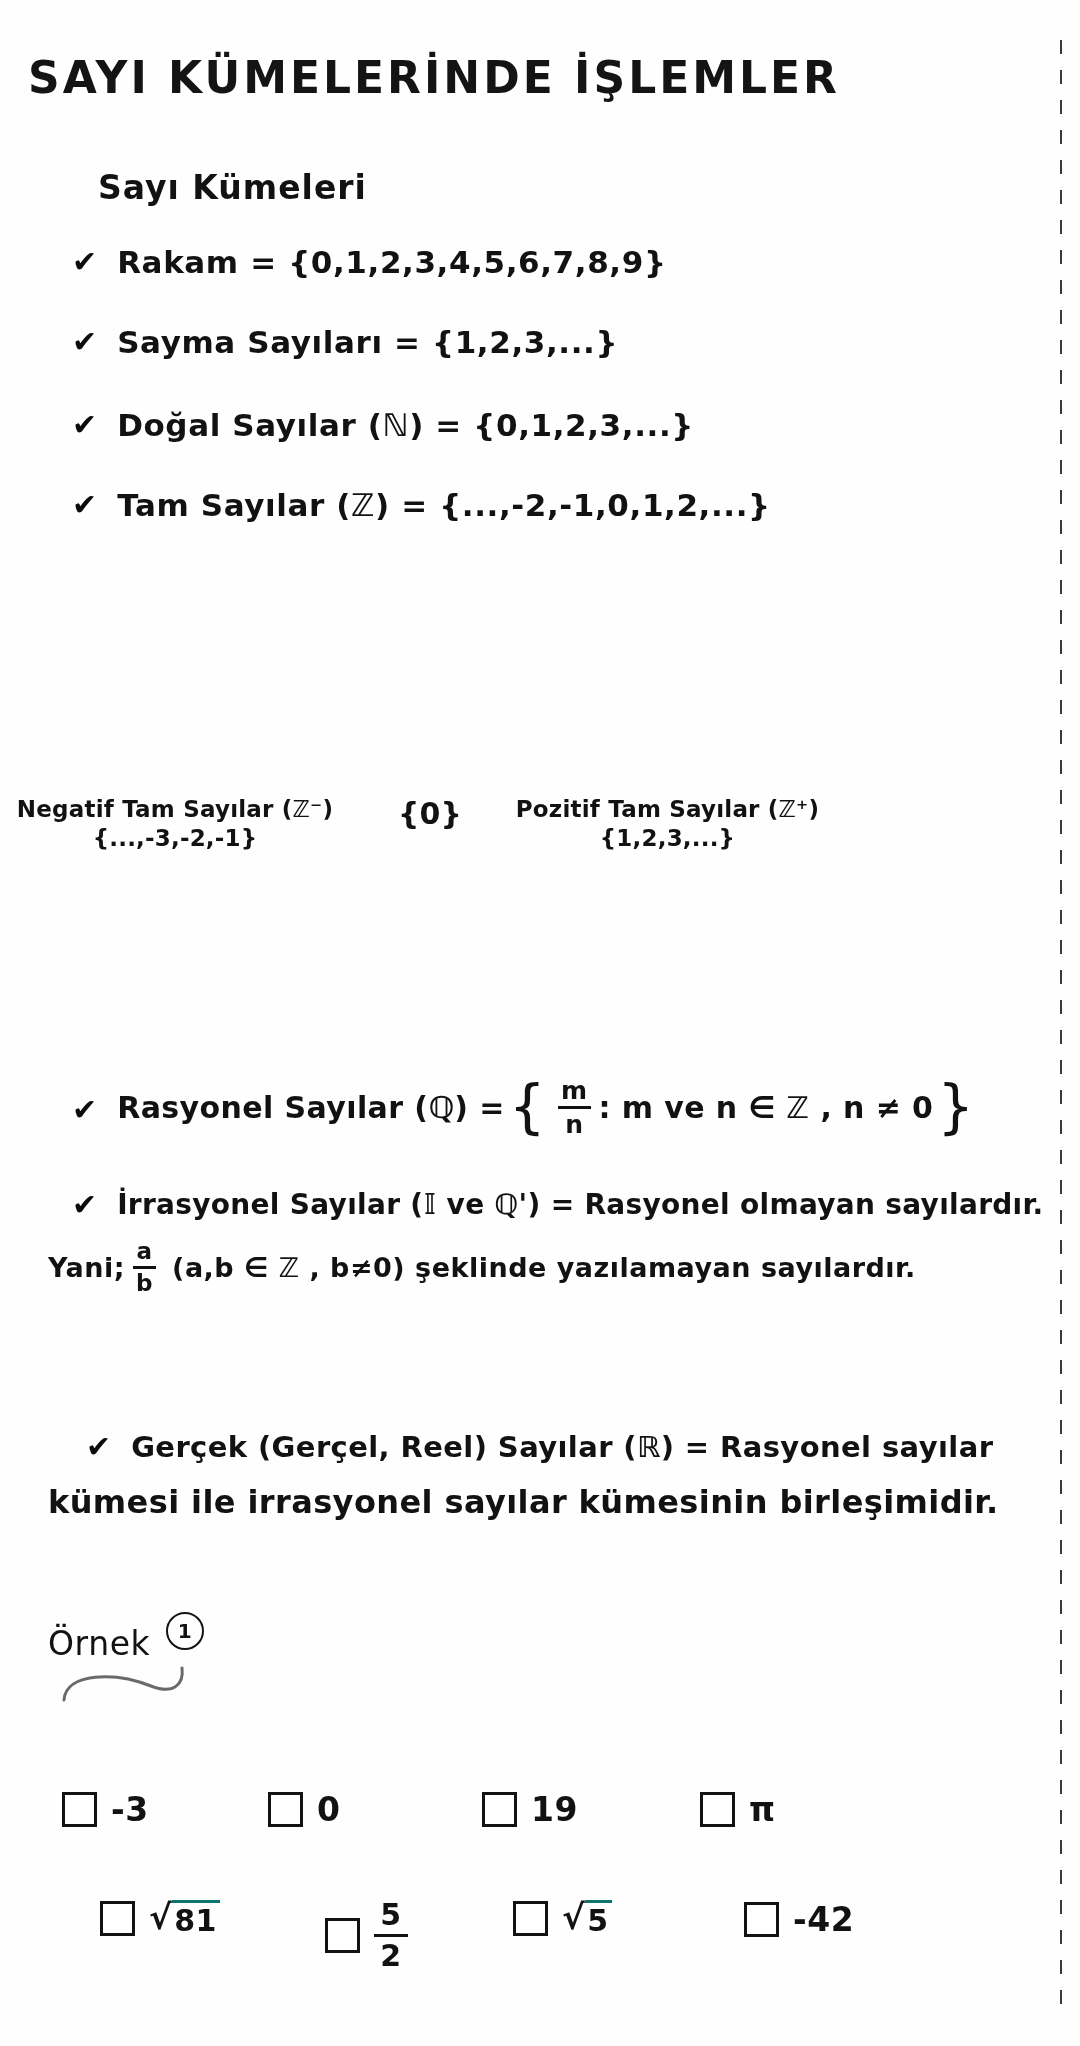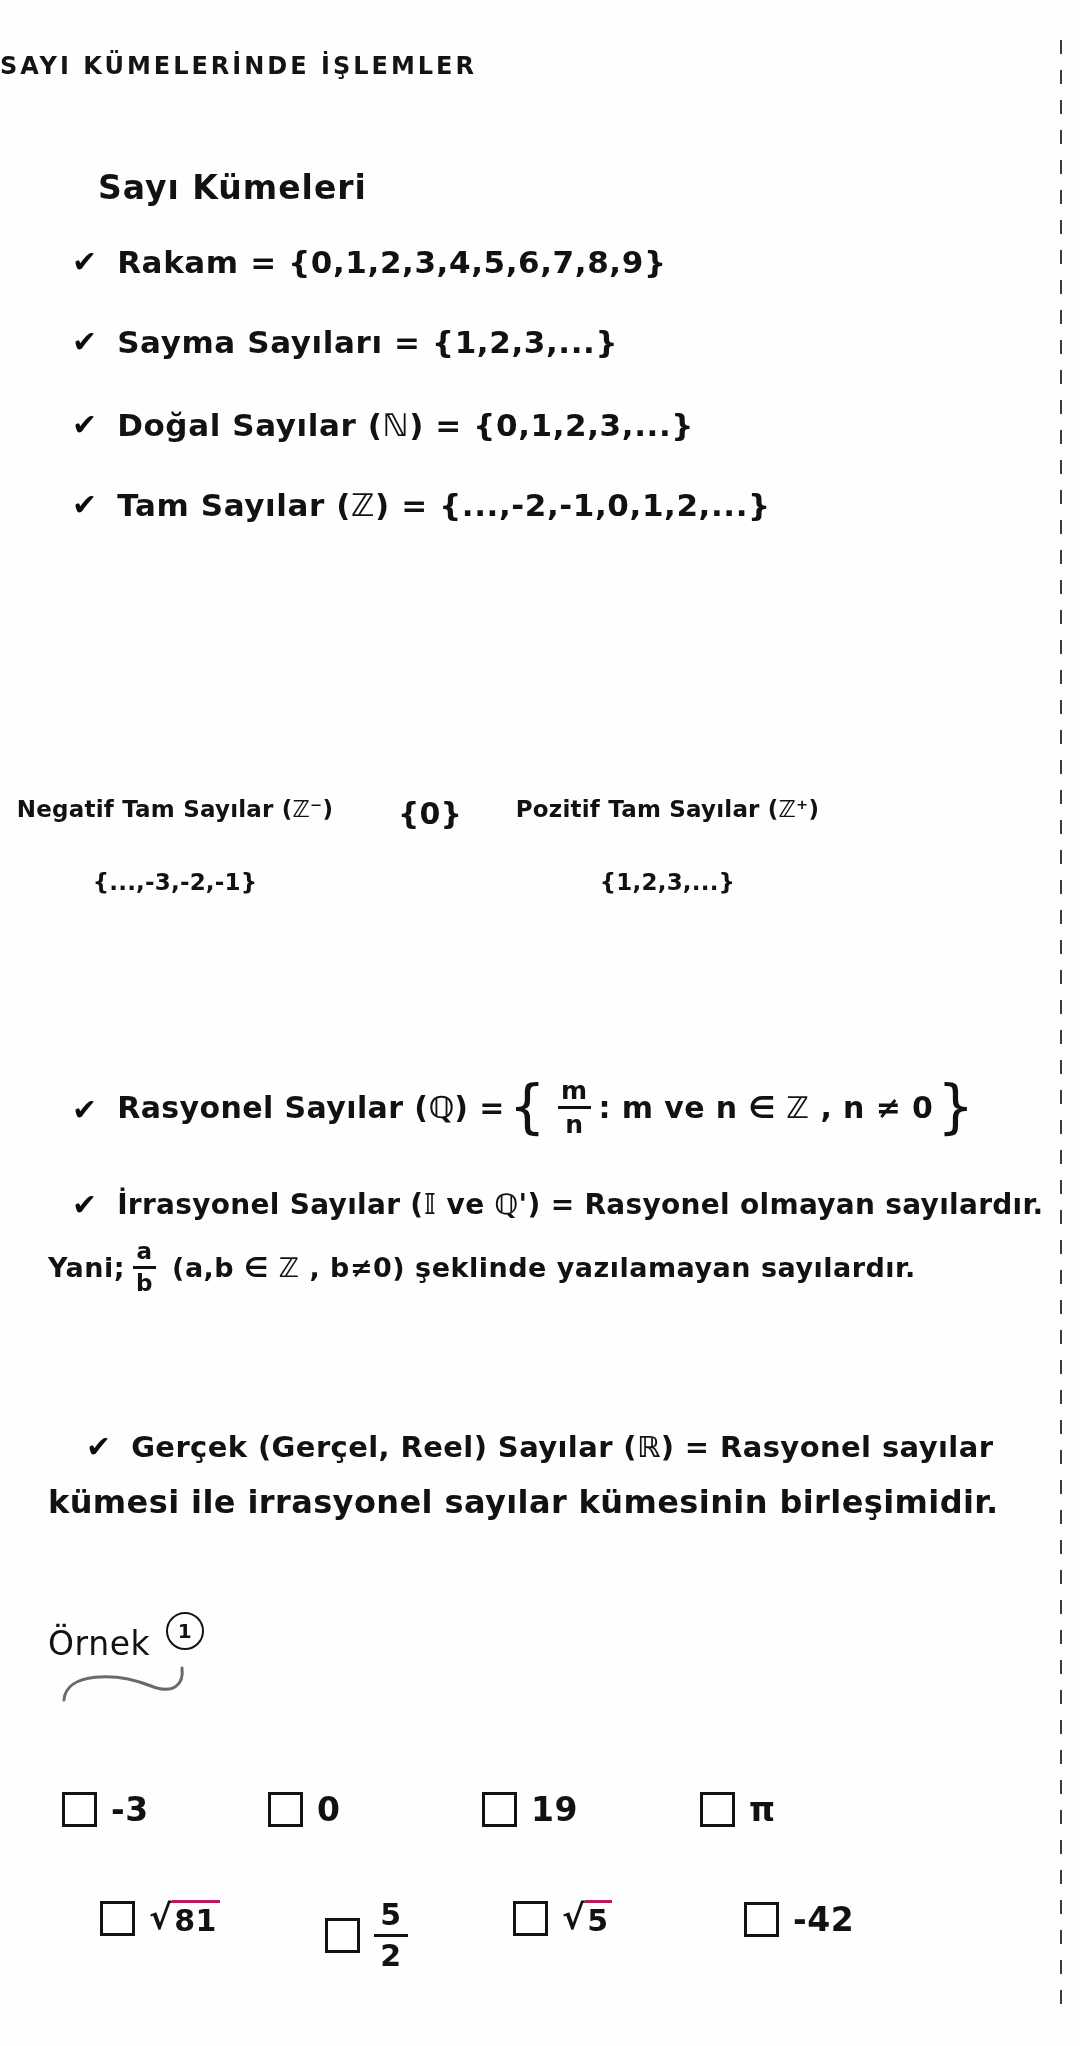--- a/index.html
+++ b/index.html
@@ -54,22 +54,22 @@
     letter-spacing: 0.5px;
     color: #121212;
   }
 
   
   .title {
     position: absolute;
     left: 0;
     top: 52px;
     width: 840px;
-    text-align: left;
-    font-size: 24px;
+    text-align: right;
+    font-size: 44px;
     font-weight: 600;
     letter-spacing: 3px;
     color: #141414;
   }
 
   
   .section-heading {
     position: absolute;
     left: 98px;
     top: 168px;
@@ -135,21 +135,21 @@
   }
   .branch {
     position: absolute;
     text-align: center;
     font-size: 23px;
     font-weight: 600;
     letter-spacing: 0.2px;
     line-height: 1.28;
   }
   .branch .b-title { display: block; white-space: nowrap; }
-  .branch .b-set { display: block; white-space: nowrap; margin-top: 44px; }
+  .branch .b-set { display: block; white-space: nowrap; }
 
   .branch-neg { left: 10px;  width: 330px; }
   .branch-zero{ left: 355px; width: 150px; font-size: 30px; }
   .branch-pos { left: 500px; width: 335px; }
 
   
   .rat-row {
     position: absolute;
     left: 72px;
     top: 1078px;
@@ -304,21 +304,21 @@
     border: 3px solid #121212;
     margin-right: 14px;
     flex: 0 0 auto;
     background: #fff;
   }
   .choice-label { white-space: nowrap; display: flex; align-items: center; }
 
   .sqrt { display: inline-flex; align-items: stretch; }
   .sqrt .radical { font-size: 34px; line-height: 1; }
   .sqrt .rad-body {
-    border-top: 3px solid #be185d;
+    border-top: 3px solid #0f766e;
     padding: 1px 3px 0 2px;
     font-size: 30px;
     line-height: 1.1;
   }
 
   .choice-frac { display: inline-flex; flex-direction: column; align-items: center; line-height: 1; }
   .choice-frac .num { font-size: 30px; font-weight: 600; }
   .choice-frac .bar { width: 34px; height: 3px; background: #121212; margin: 4px 0; }
   .choice-frac .den { font-size: 30px; font-weight: 600; }
 </style>

